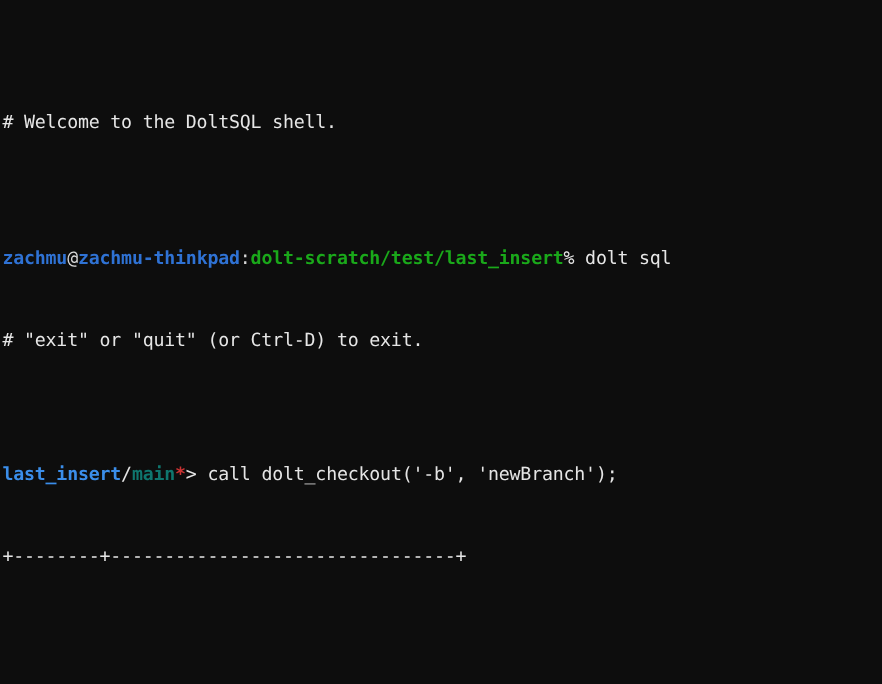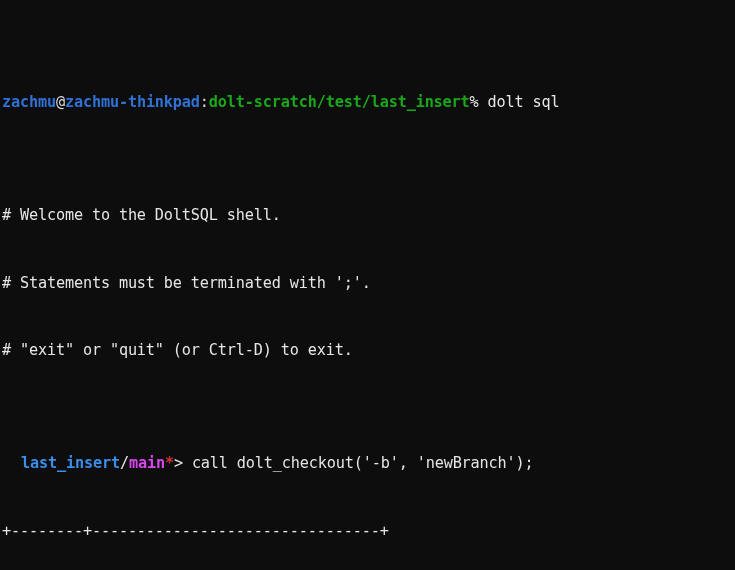--- a/index.html
+++ b/index.html
@@ -29,39 +29,38 @@
     font-variant-ligatures: none;
   }
 
   .c-user    { color: #2f72d4; font-weight: bold; }
   .c-at      { color: #d8d8d8; }
   .c-host    { color: #2f72d4; font-weight: bold; }
   .c-colon   { color: #d8d8d8; }
   .c-path    { color: #1aa81a; font-weight: bold; }
   .c-cmd     { color: #e6e6e6; }
   .c-comment { color: #e6e6e6; }
-  .c-db      { color: #3b8eea; font-weight: bold; margin-left: 19px; }
+  .c-db      { color: #3b8eea; font-weight: bold; }
   .c-slash   { color: #e6e6e6; }
-  .c-branch  { color: #d946ef; font-weight: bold; }
+  .c-branch  { color: #0f766e; font-weight: bold; }
   .c-dirty   { color: #cc3333; font-weight: bold; }
   .c-arrow   { color: #e6e6e6; }
   .c-sql     { color: #e5e5e5; }
   .c-table   { color: #e6e6e6; }
 </style>
 </head>
 <body>
 
 <div id="terminal">
 
   
-  <div class="line"><span class="c-user">zachmu</span><span class="c-at">@</span><span class="c-host">zachmu-thinkpad</span><span class="c-colon">:</span><span class="c-path">dolt-scratch/test/last_insert</span><span class="c-cmd">% </span><span class="c-cmd">dolt sql</span></div>
+  <div class="line c-comment"># Welcome to the DoltSQL shell.</div>
 
   
-  <div class="line c-comment"># Welcome to the DoltSQL shell.</div>
-  <div class="line c-comment"># Statements must be terminated with ';'.</div>
+  <div class="line"><span class="c-user">zachmu</span><span class="c-at">@</span><span class="c-host">zachmu-thinkpad</span><span class="c-colon">:</span><span class="c-path">dolt-scratch/test/last_insert</span><span class="c-cmd">% </span><span class="c-cmd">dolt sql</span></div>
   <div class="line c-comment"># "exit" or "quit" (or Ctrl-D) to exit.</div>
 
   
   <div class="line"><span class="c-db">last_insert</span><span class="c-slash">/</span><span class="c-branch">main</span><span class="c-dirty">*</span><span class="c-arrow">&gt; </span><span class="c-sql">call dolt_checkout('-b', 'newBranch');</span></div>
   <div class="line c-table">+--------+--------------------------------+</div>
   
   
   
   
   

